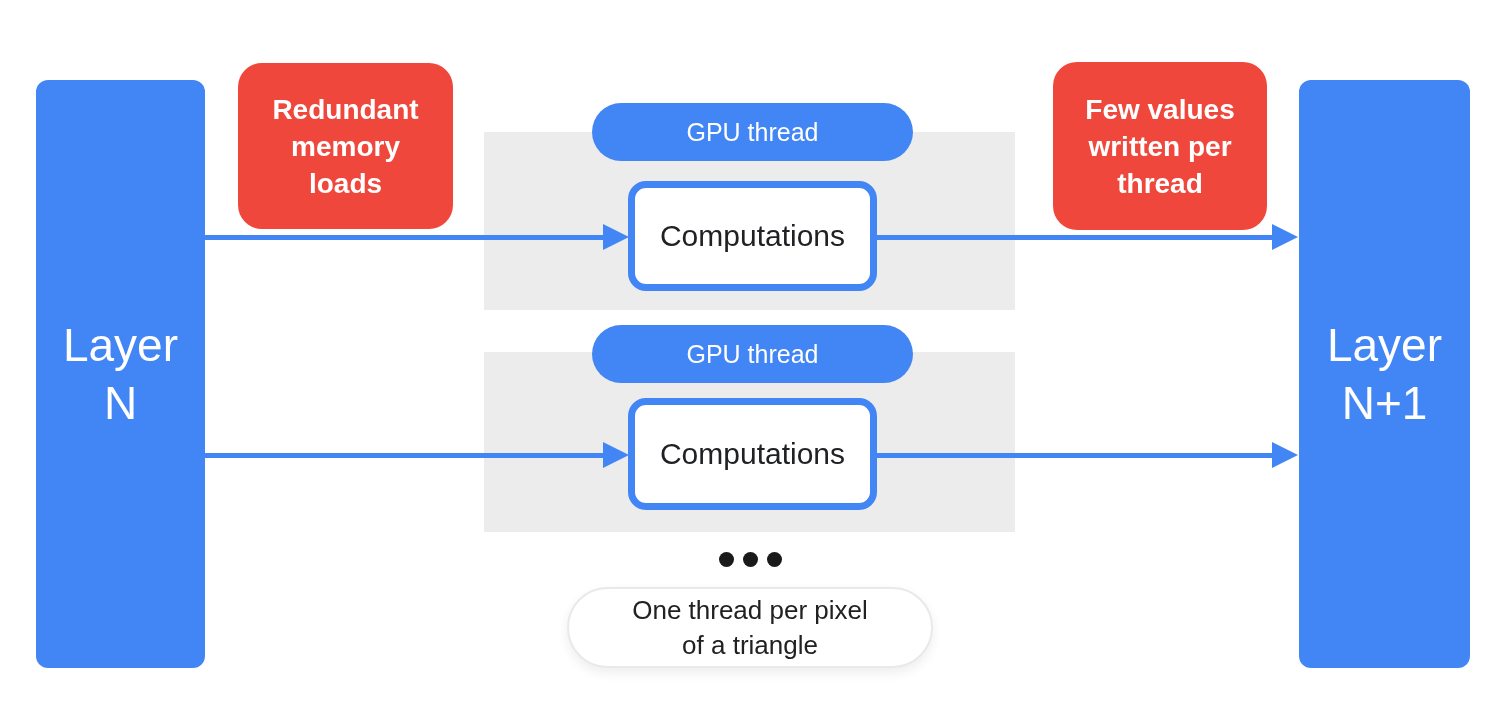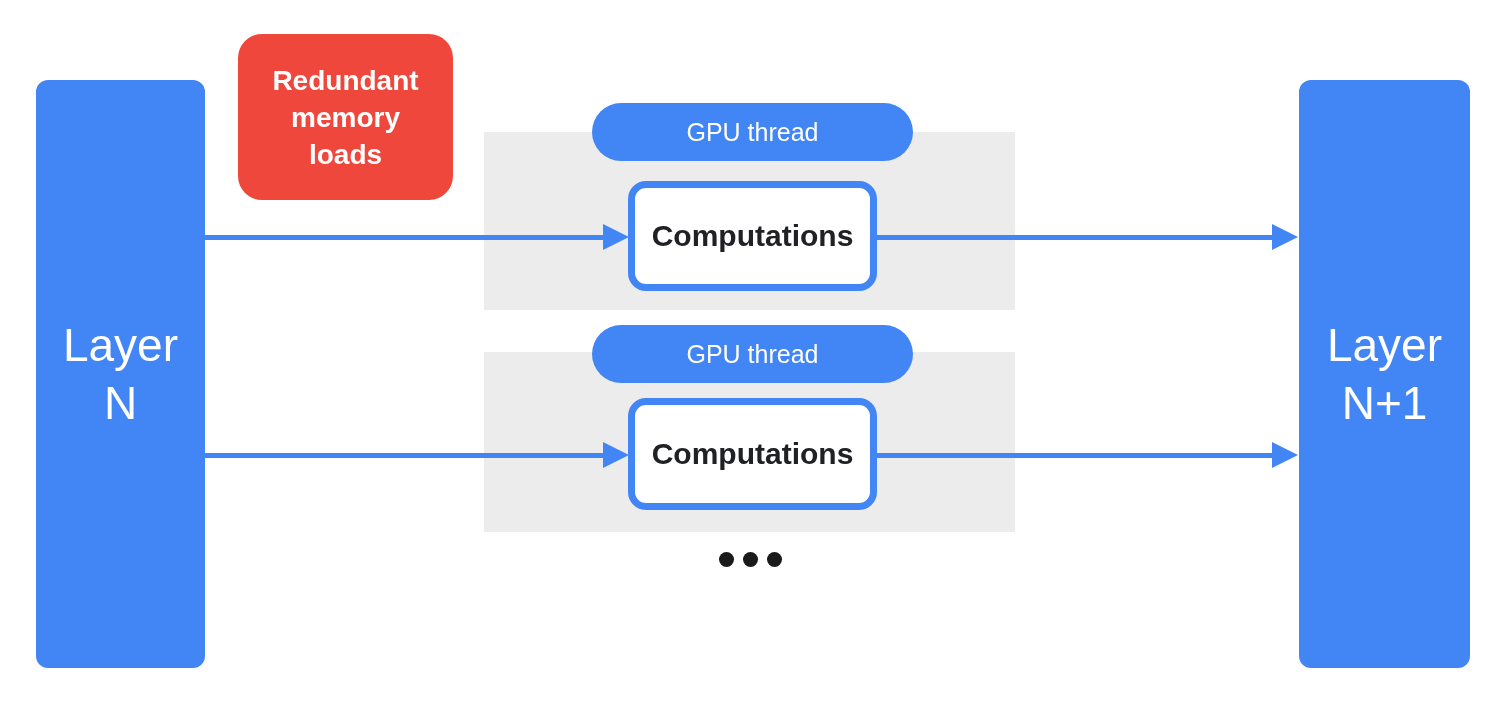--- a/index.html
+++ b/index.html
@@ -4,21 +4,21 @@
 <style>
   html, body { margin: 0; padding: 0; background: #ffffff; }
   .canvas {
     position: relative;
     width: 1502px;
     height: 706px;
     background: #ffffff;
     overflow: hidden;
     font-family: "Liberation Sans", sans-serif;
   }
-  .abs { position: absolute; box-sizing: border-box; font-weight: bold; }
+  .abs { position: absolute; box-sizing: border-box; }
 
   .flexcenter {
     display: flex;
     align-items: center;
     justify-content: center;
     text-align: center;
     white-space: pre-line;
   }
 
   
@@ -32,21 +32,21 @@
   }
   .layer-n  { left: 36px;   top: 80px; width: 169px; height: 588px; }
   .layer-n1 { left: 1299px; top: 80px; width: 171px; height: 588px; }
 
   
   .red-node {
     background: var(--red);
     color: #ffffff;
     font-weight: 700;
   }
-  .red-box { border-radius: 24px; font-size: 28px; line-height: 37px; }
+  .red-box { border-radius: 24px; font-size: 28px; line-height: 37px; margin-top: 29px; }
   .red-memory { left: 238px;  top: 34px; width: 215px; height: 166px; }
   .red-few    { left: 1053px; top: 33px; width: 214px; height: 168px; }
   .red-pill   { left: 538px;  top: 35px; width: 430px; height: 55px;
                 border-radius: 28px; font-size: 28px; }
 
   
   .gray-panel { background: var(--gray-panel); }
   .gray-1 { left: 484px; top: 132px; width: 531px; height: 178px; }
   .gray-2 { left: 484px; top: 352px; width: 531px; height: 180px; }
 
@@ -125,27 +125,32 @@
   <div class="abs arrowhead head-b2"></div>
 
   <div class="abs flexcenter layer-node layer-n">Layer
 N</div>
   <div class="abs flexcenter layer-node layer-n1">Layer
 N+1</div>
 
   <div class="abs flexcenter red-node red-box red-memory">Redundant
 memory
 loads</div>
+  <div class="abs flexcenter red-node red-box red-few">Few values
+written per
+thread</div>
 
   <div class="abs flexcenter gpu-pill gpu-1">GPU thread</div>
   <div class="abs flexcenter gpu-pill gpu-2">GPU thread</div>
 
   <div class="abs flexcenter comp-box comp-1">Computations</div>
   <div class="abs flexcenter comp-box comp-2">Computations</div>
 
   <div class="abs dots">
     <div class="dot"></div>
     <div class="dot"></div>
     <div class="dot"></div>
   </div>
 
+  <div class="abs flexcenter note-pill">One thread per pixel
+of a triangle</div>
 
 </div>
 
 </body></html>

